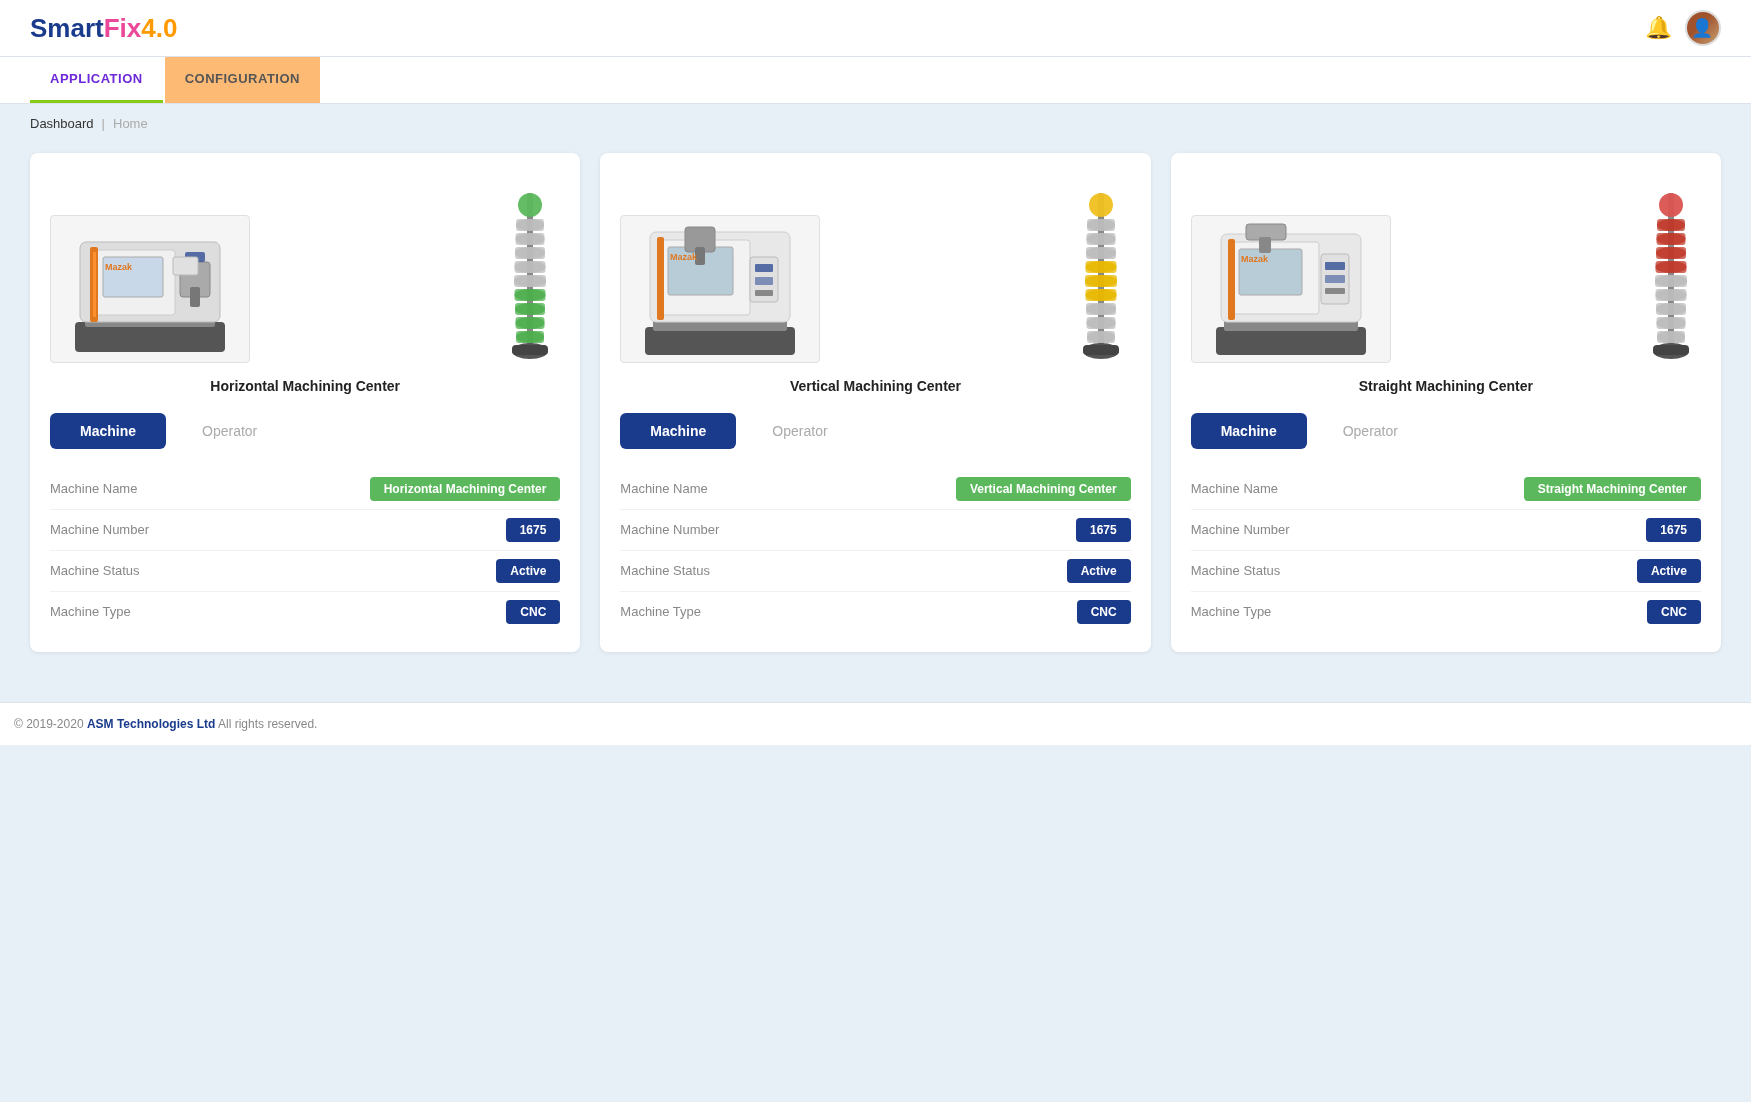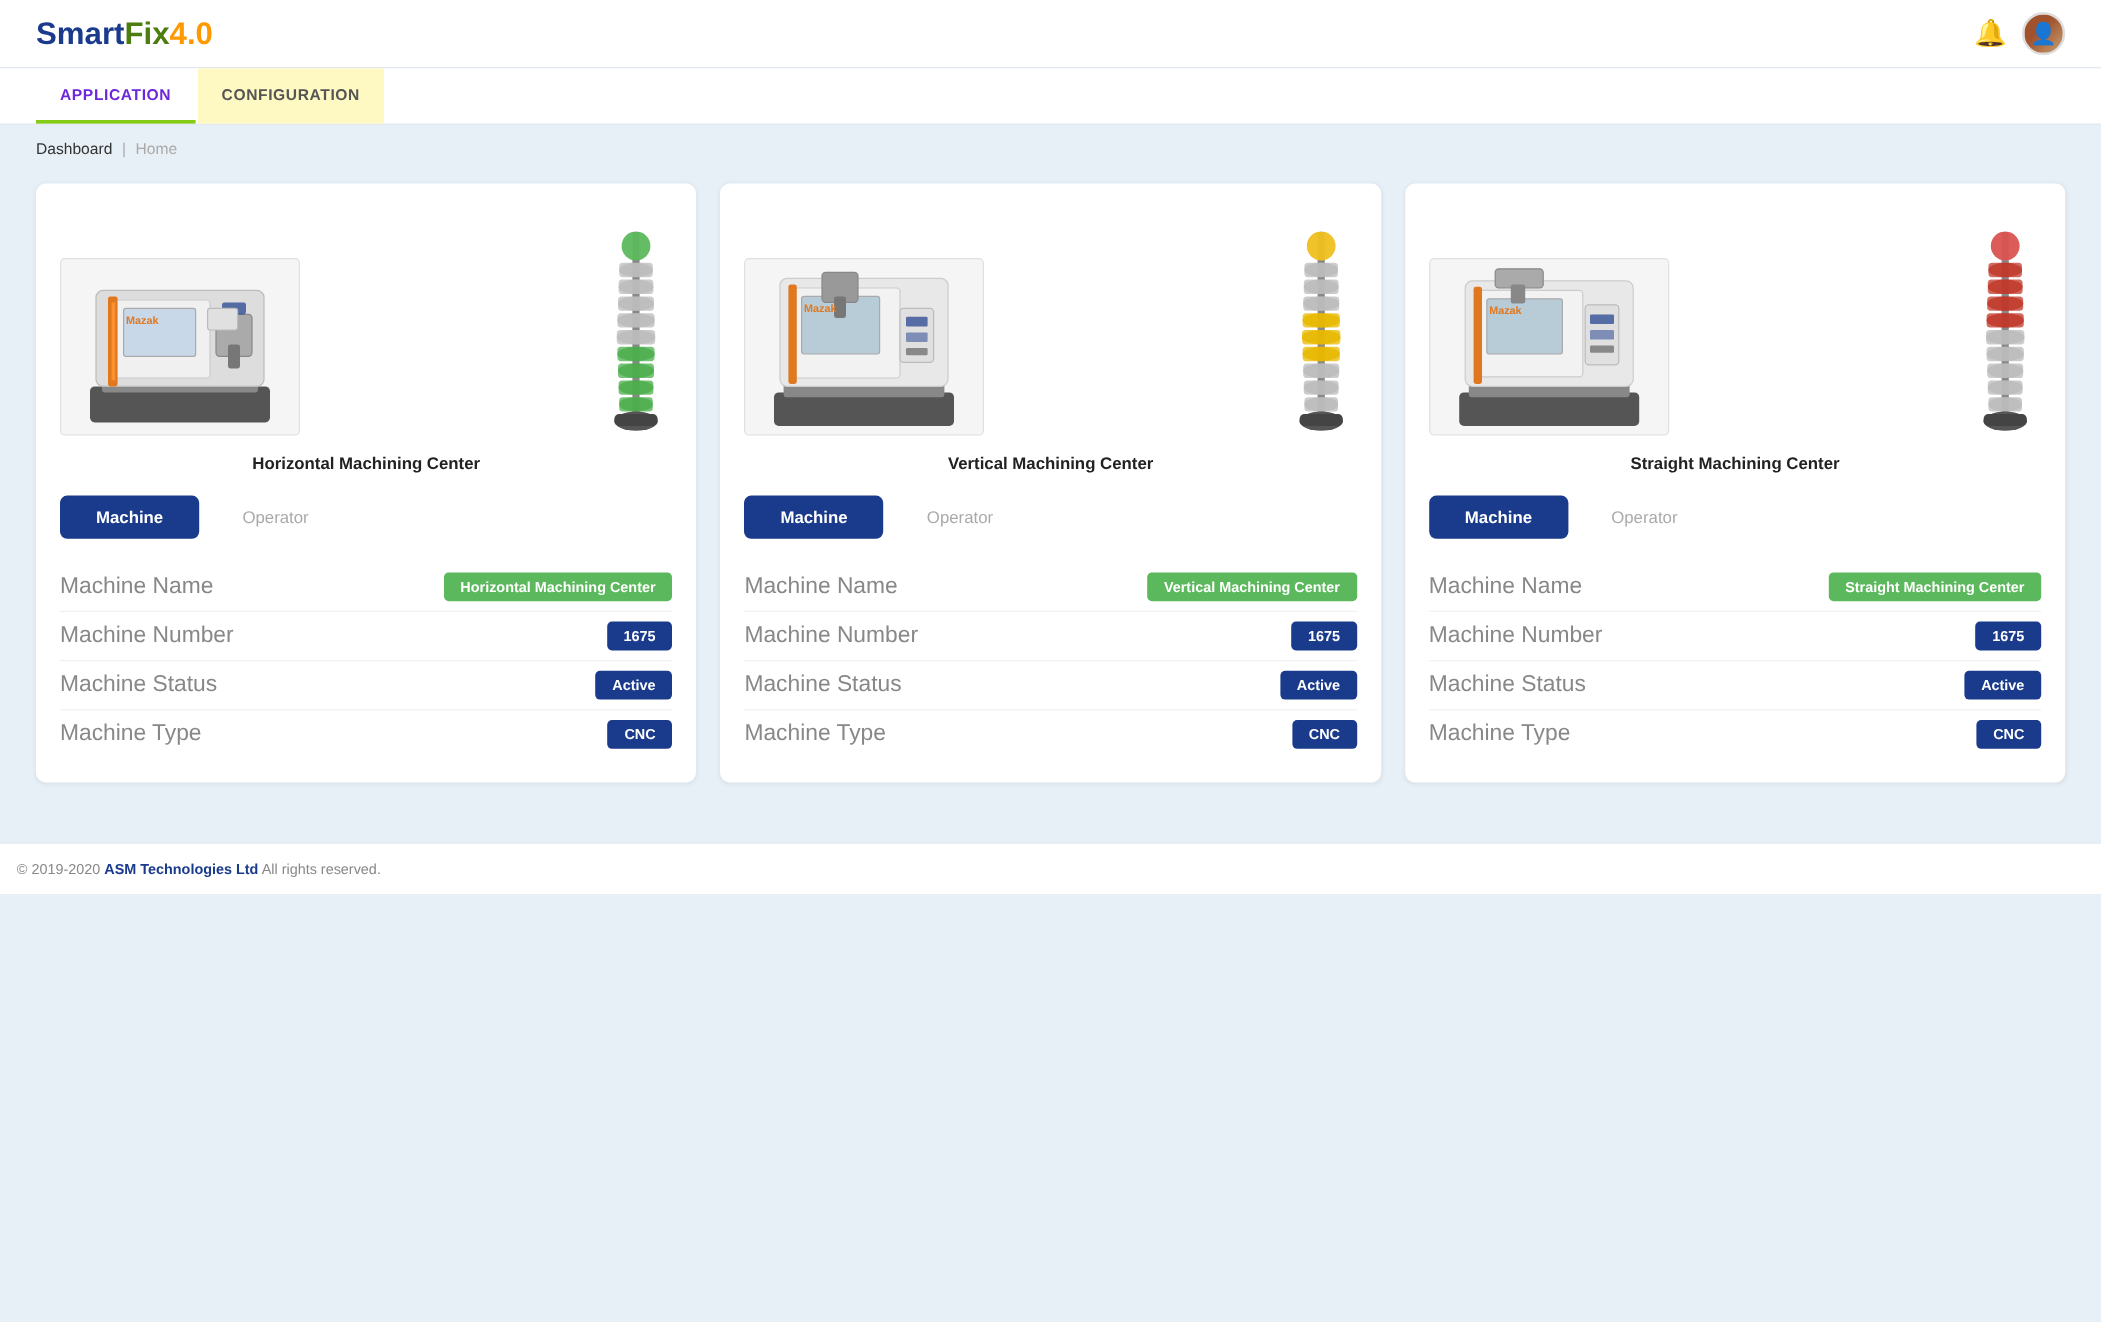--- a/index.html
+++ b/index.html
@@ -17,21 +17,21 @@
       display: flex;
       align-items: center;
       justify-content: space-between;
       border-bottom: 1px solid #dde3ea;
     }
     .logo {
       font-size: 26px;
       font-weight: 700;
     }
     .logo-smart { color: #1a3a8c; text-align: center; }
-    .logo-fix { color: #4d7c0f; margin-top: 11px; }
+    .logo-fix { color: #ec4899; margin-top: 11px; }
     .logo-version { color: #f90; }
     .header-icons { display: flex; align-items: center; gap: 12px; }
     .bell-icon {
       font-size: 22px;
       color: #5cb85c;
       cursor: pointer;
     }
     .avatar {
       width: 36px;
       height: 36px;
@@ -58,21 +58,21 @@
       cursor: pointer;
       border-bottom: 3px solid transparent;
       color: #1a3a8c;
       text-transform: uppercase;
     }
     .nav-tab.active {
       border-bottom: 3px solid #84cc16;
       color: #6d28d9;
     }
     .nav-tab.inactive {
-      background: #fef9c3;
+      background: #fdba74;
       color: #555;
       border-bottom: 3px solid transparent;
       margin-left: 2px;
     }
 
     
     .breadcrumb {
       padding: 12px 30px;
       font-size: 13px;
       color: #333;
@@ -170,21 +170,21 @@
     
     .info-row {
       display: flex;
       align-items: center;
       justify-content: space-between;
       padding: 8px 0;
       border-bottom: 1px solid #f0f0f0;
     }
     .info-row:last-child { border-bottom: none; }
     .info-label {
-      font-size: 19px;
+      font-size: 13px;
       color: #888;
       font-weight: 400;
     }
     .info-badge-green {
       background: #5cb85c;
       color: #fff;
       padding: 5px 14px;
       border-radius: 4px;
       font-size: 12px;
       font-weight: 600;

